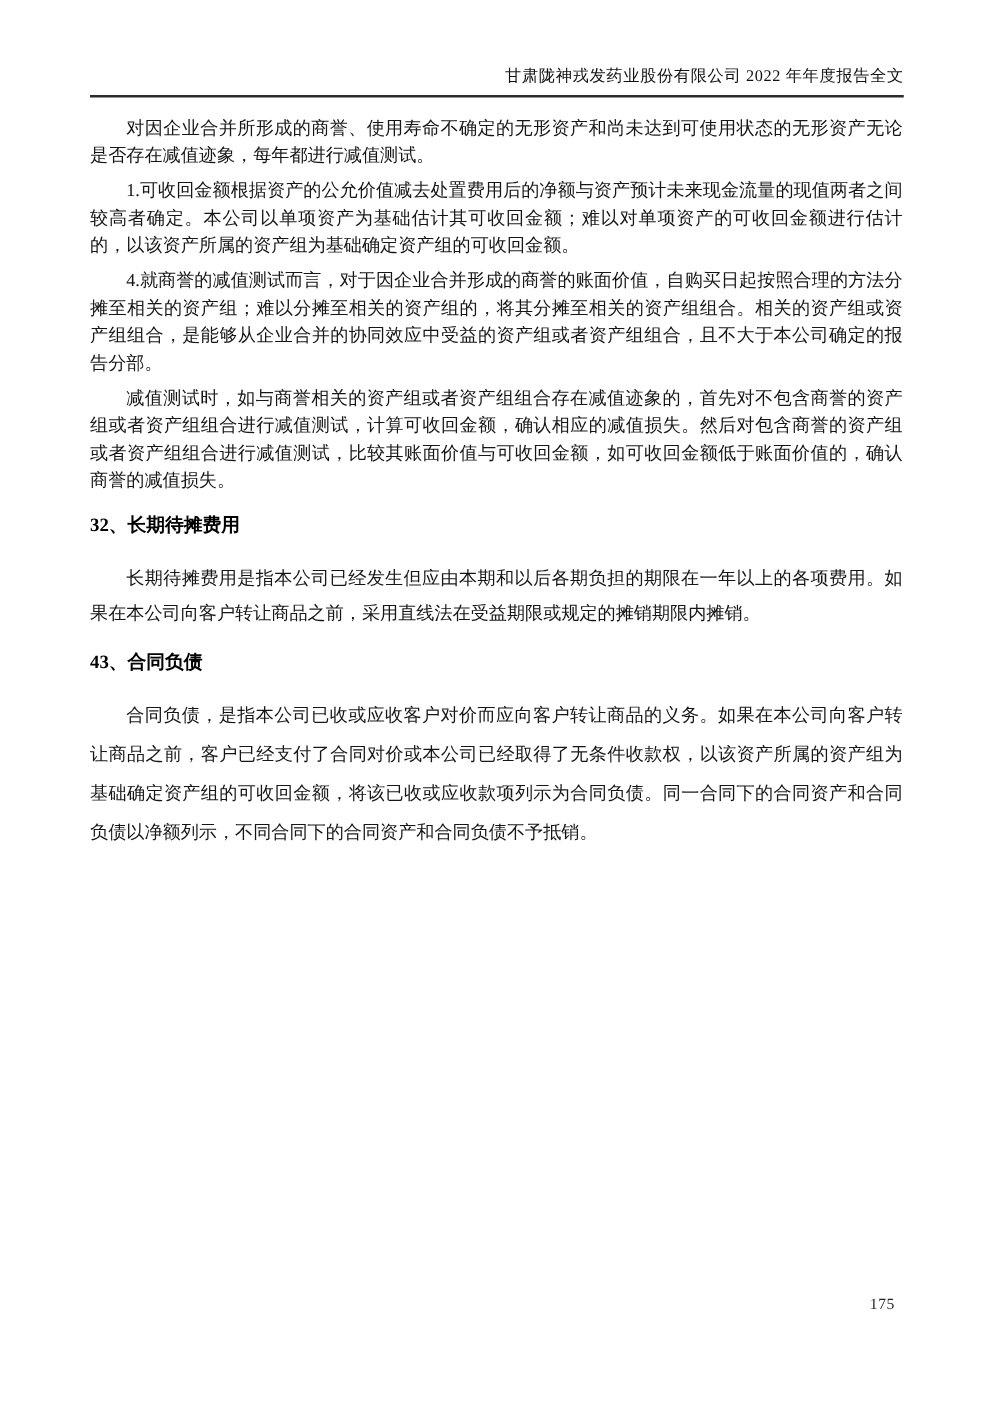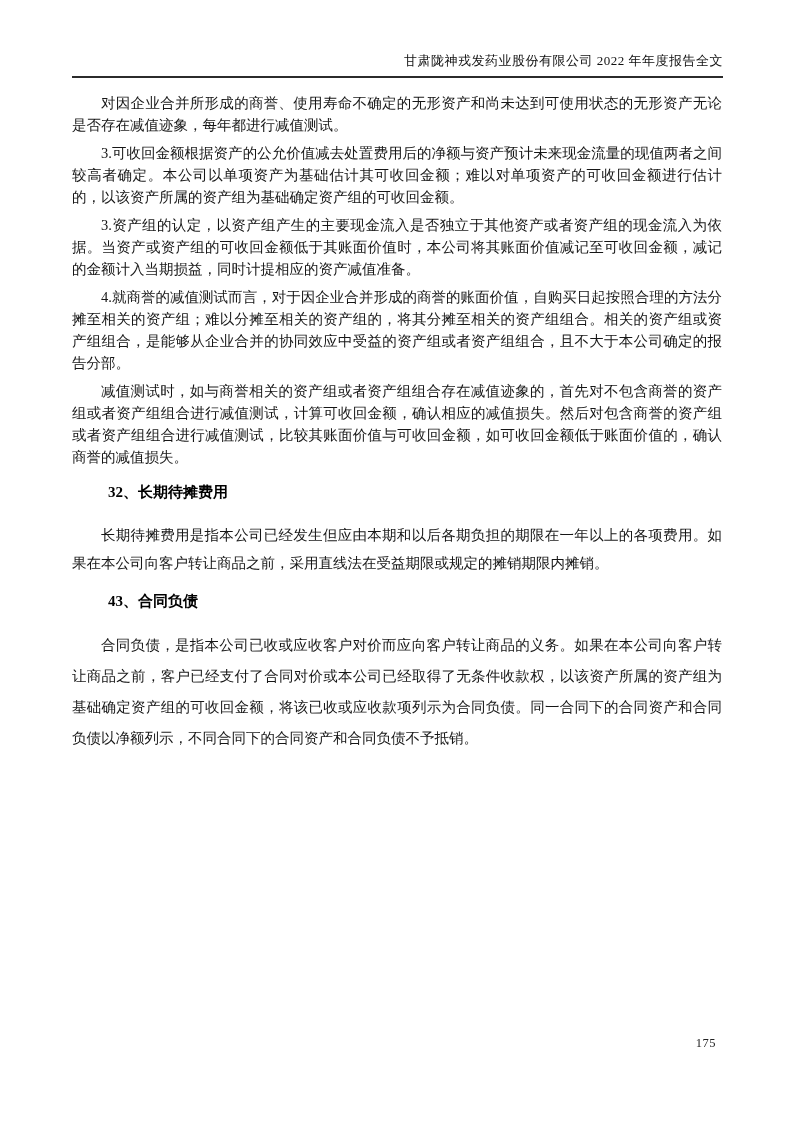--- a/index.html
+++ b/index.html
@@ -48,21 +48,20 @@
     color: #161616;
     margin-bottom: 6px;
   }
   .content p.indent { text-indent: 2em; }
   .section-heading {
     font-size: 15px;
     font-weight: bold;
     color: #000000;
     margin-top: 15px;
     margin-bottom: 19px;
-    margin-left: 36px;
   }
   .section p {
     line-height: 29px;
     margin-bottom: 5px;
   }
   .section-32 p { line-height: 28px; }
   .section-33 { margin-top: 6px; }
   .section-33 p { line-height: 31px; }
   .page-number {
     position: absolute;
@@ -81,23 +80,22 @@
   <div class="page-header">
     <span class="header-title">甘肃陇神戎发药业股份有限公司 2022 年年度报告全文</span>
     <hr class="header-rule">
   </div>
 
   <div class="content">
 
 
     <p class="indent">对因企业合并所形成的商誉、使用寿命不确定的无形资产和尚未达到可使用状态的无形资产无论是否存在减值迹象，每年都进行减值测试。</p>
 
-    <p class="indent">3.可收回金额根据资产的公允价值减去处置费用后的净额与资产预计未来现金流量的现值两者之间较高者确定。本公司以单项资产为基础估计其可收回金额；难以对单项资产的可收回金额进行估计的，以该资产所属的资产组为基础确定资产组的可收回金额。</p>
+    <p class="indent">1.可收回金额根据资产的公允价值减去处置费用后的净额与资产预计未来现金流量的现值两者之间较高者确定。本公司以单项资产为基础估计其可收回金额；难以对单项资产的可收回金额进行估计的，以该资产所属的资产组为基础确定资产组的可收回金额。</p>
 
-    <p class="indent">3.资产组的认定，以资产组产生的主要现金流入是否独立于其他资产或者资产组的现金流入为依据。当资产或资产组的可收回金额低于其账面价值时，本公司将其账面价值减记至可收回金额，减记的金额计入当期损益，同时计提相应的资产减值准备。</p>
 
     <p class="indent">4.就商誉的减值测试而言，对于因企业合并形成的商誉的账面价值，自购买日起按照合理的方法分摊至相关的资产组；难以分摊至相关的资产组的，将其分摊至相关的资产组组合。相关的资产组或资产组组合，是能够从企业合并的协同效应中受益的资产组或者资产组组合，且不大于本公司确定的报告分部。</p>
 
     <p class="indent">减值测试时，如与商誉相关的资产组或者资产组组合存在减值迹象的，首先对不包含商誉的资产组或者资产组组合进行减值测试，计算可收回金额，确认相应的减值损失。然后对包含商誉的资产组或者资产组组合进行减值测试，比较其账面价值与可收回金额，如可收回金额低于账面价值的，确认商誉的减值损失。</p>
 
     <div class="section section-32">
       <h3 class="section-heading">32、长期待摊费用</h3>
       <p class="indent">长期待摊费用是指本公司已经发生但应由本期和以后各期负担的期限在一年以上的各项费用。如果在本公司向客户转让商品之前，采用直线法在受益期限或规定的摊销期限内摊销。</p>
     </div>
 

